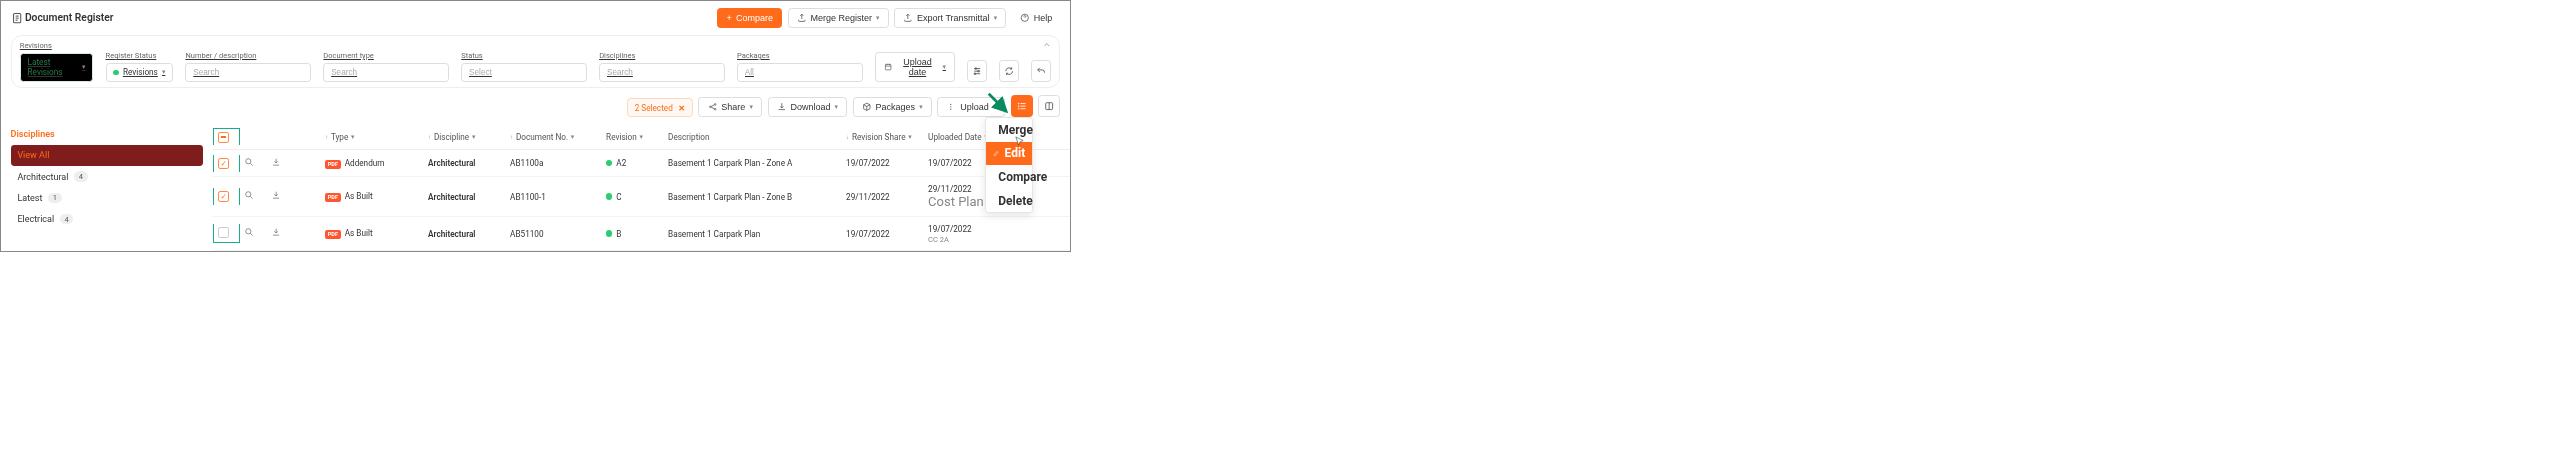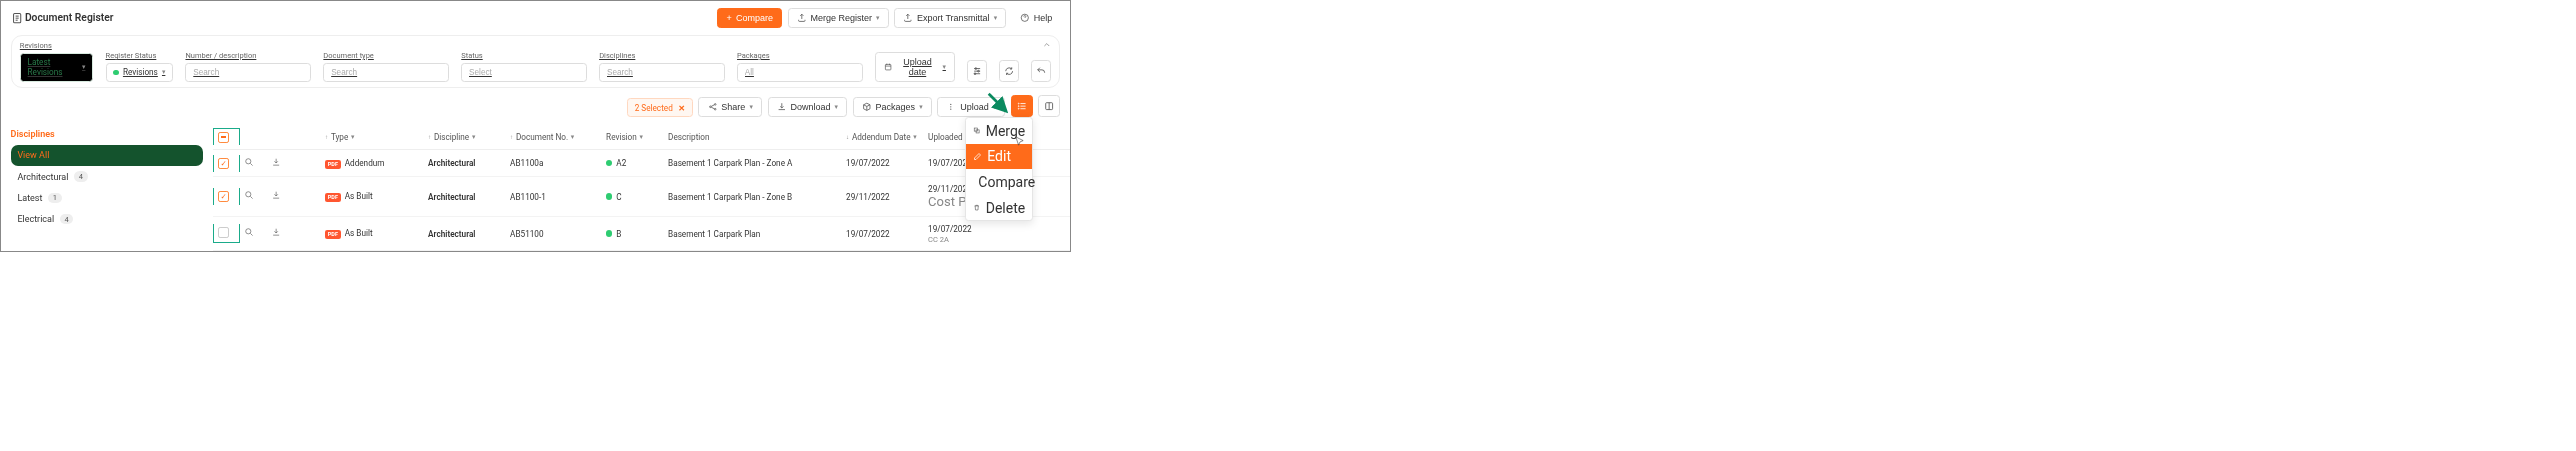--- a/index.html
+++ b/index.html
@@ -31,21 +31,21 @@
   .actionbar { display: flex; justify-content: flex-end; gap: 5.5px; padding: 0 9.6px 6.8px; align-items: flex-end; position: relative; }
   .sel-chip { color: #ff6b1a; border: 0.7px solid #ffd8c0; background: #fff7f1; padding: 3.4px 6.8px; border-radius: 3.4px; display: inline-flex; align-items: center; gap: 5.5px; font-size: 8.2px; }
   .sel-chip .x { cursor: pointer; font-weight: bold; }
   .iconbtn.active { background: #ff6b1a; border-color: #ff6b1a; }
   .iconbtn.active svg { stroke: #fff; }
 
   .content { display: flex; }
   .sidebar { width: 212px; padding: 5.5px 9.6px; }
   .sb-title { color: #ff6b1a; font-weight: 600; font-size: 9px; margin-bottom: 5.5px; }
   .sb-item { display: flex; align-items: center; gap: 5.5px; padding: 5.5px 6.8px; border-radius: 3.4px; cursor: pointer; font-size: 9px; }
-  .sb-item.active { background: #14532d; color: #ff6b1a; border-radius: 7px; }
+  .sb-item.active { background: #7f1d1d; color: #ff6b1a; }
   .badge { background: #eee; color: #555; border-radius: 6.8px; padding: 0.7px 4.8px; font-size: 7.5px; }
 
   .table { flex: 1; }
   .thead, .trow { display: grid; grid-template-columns: 27px 27px 27px 27px 103px 82px 96px 62px 178px 82px 89px; align-items: center; gap: 0; padding: 4.1px 0; }
   .thead { border-bottom: 0.7px solid #eee; font-size: 8.2px; color: #555; }
   .thcell, .tcell { padding: 2.7px 4.1px; }
   .thcell { display: flex; align-items: center; gap: 2.7px; cursor: pointer; }
   .thcell .sort { font-size: 6.2px; color: #888; }
   .trow { border-bottom: 0.7px solid #f3f3f3; font-size: 8.2px; }
   .chk { width: 11px; height: 11px; border: 1px solid #ff8a3d; border-radius: 2.1px; display: inline-flex; align-items: center; justify-content: center; cursor: pointer; }
@@ -56,21 +56,21 @@
   .chk.empty { border-color: #ccc; }
   .chk-col-hl { border-left: 1.4px solid #1aab8a; border-right: 1.4px solid #1aab8a; }
   .chk-col-hl.first { border-top: 1.4px solid #1aab8a; }
   .chk-col-hl.last { border-bottom: 1.4px solid #1aab8a; }
   .pdf-badge { background: #ff5630; color: #fff; font-size: 5.5px; font-weight: bold; padding: 1.4px 2.7px; border-radius: 2.1px; display: inline-block; margin-right: 4.1px; }
   .rowicon { width: 10.3px; height: 10.3px; stroke: #555; fill: none; stroke-width: 1.5; cursor: pointer; }
   .status-dot { width: 6.2px; height: 6.2px; border-radius: 50%; background: #2ecc71; display: inline-block; }
   .bold { font-weight: 600; }
 
   
-  .dropdown { position: absolute; top: 22px; right: 37px; width: 68px; background: #fff; border: 0.7px solid #e5e5e5; border-radius: 3.4px; box-shadow: 0 2.7px 8.2px rgba(0,0,0,0.1); z-index: 10; font-size: 14px; }
+  .dropdown { position: absolute; top: 22px; right: 37px; width: 48px; background: #fff; border: 0.7px solid #e5e5e5; border-radius: 3.4px; box-shadow: 0 2.7px 8.2px rgba(0,0,0,0.1); z-index: 10; font-size: 12px; font-weight: bold; }
   .dd-item { padding: 4.8px 6.8px; display: flex; align-items: center; gap: 5.5px; cursor: pointer; }
   .dd-item.active { background: #ff6b1a; color: #fff; }
   .dd-item svg { width: 9px; height: 9px; }
   .dd-item.active svg { stroke: #fff; }
   .cursor { position: absolute; top: 41px; right: 45px; z-index: 11; }
 
   
   .arrow { position: absolute; right: 57px; top: -4.1px; z-index: 9; pointer-events: none; }
 
   .chev { font-size: 6.8px; color: #888; }
@@ -333,21 +333,21 @@
         </div>
       <div class="thcell">
           <span>Revision</span>
           <span class="chev">▾</span>
         </div>
       <div class="thcell">
           <span>Description</span>
         </div>
       <div class="thcell">
           <span class="sort">↓</span>
-          <span>Addendum Date</span>
+          <span>Revision Share</span>
           <span class="chev">▾</span>
         </div>
       <div class="thcell">
           <span>Uploaded Date</span>
           <span class="chev">▾</span>
         </div>
     </div>
 
     <div class="trow">
       <div class="tcell chk-col-hl"><span class="chk checked"></span></div>

